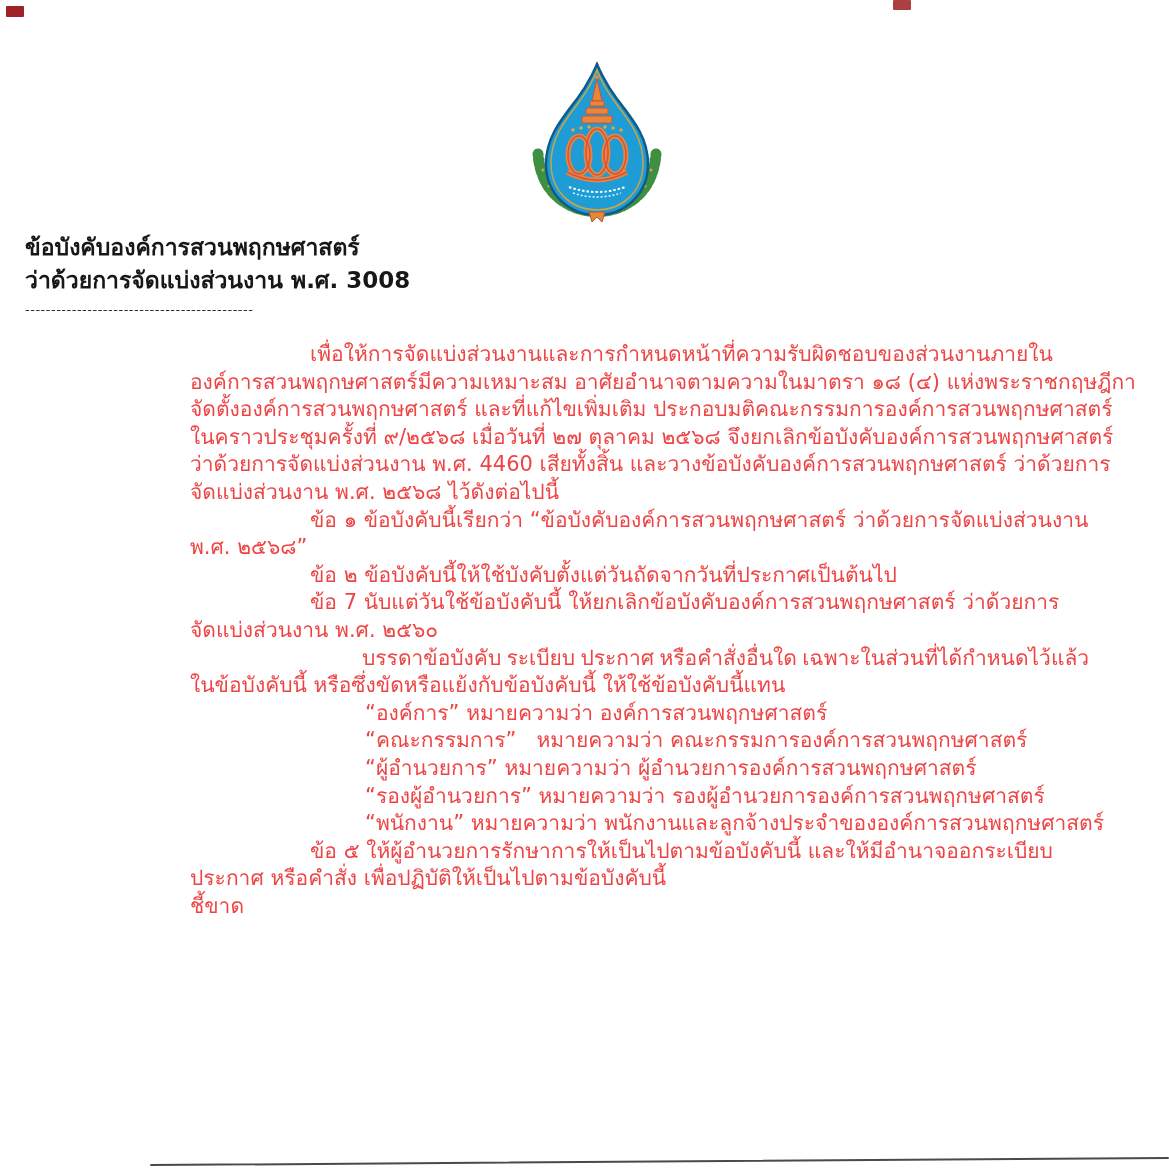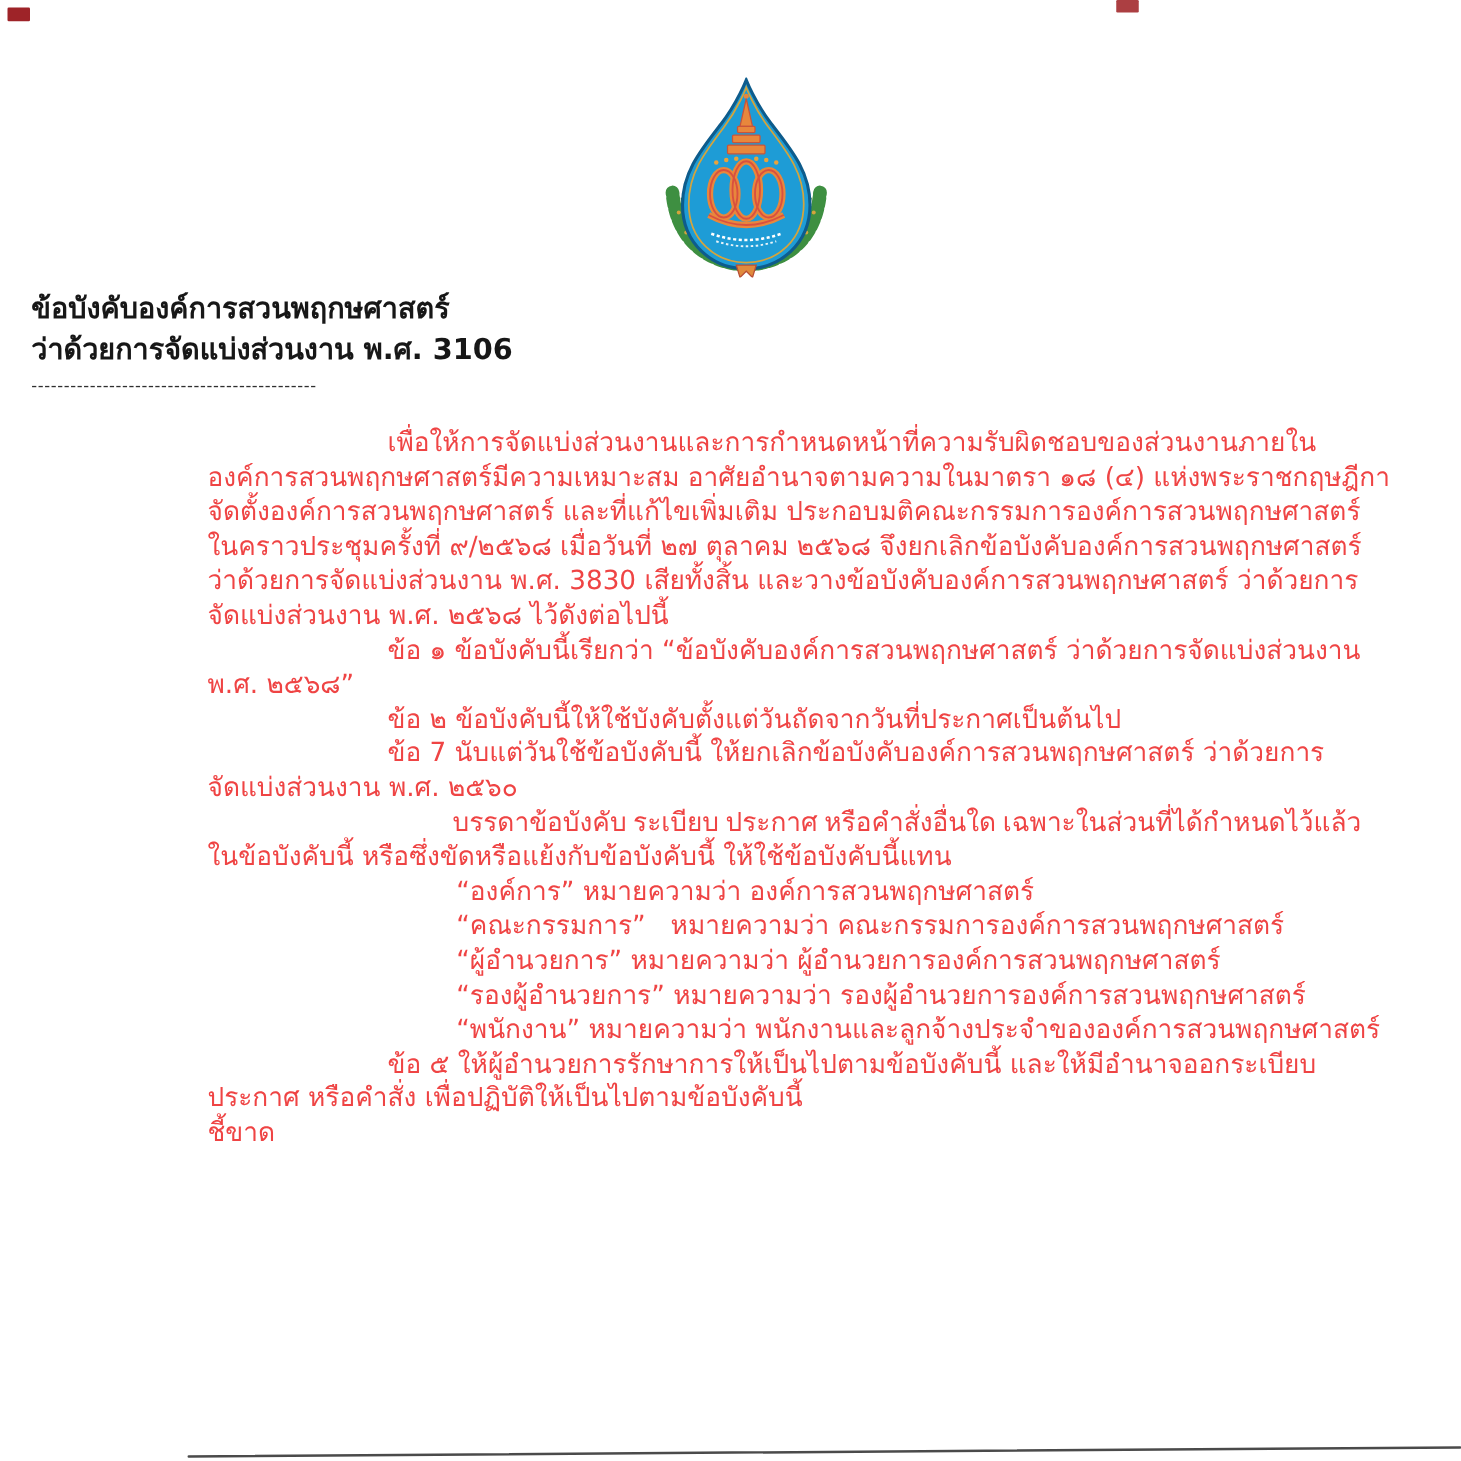--- a/index.html
+++ b/index.html
@@ -25,21 +25,21 @@
   }
   .logo-wrap{
     position:absolute;left:531px;top:62px;width:132px;height:160px;
   }
   .body-text{
     position:absolute;left:166px;top:341px;width:900px;
     font-size:21px;line-height:27.6px;color:#ef4444;
   }
   .bline{white-space:pre;}
   .indent1{padding-left:144px;}
-  .flush{padding-left:0;}
+  .flush{padding-left:0;margin-left:24px;}
   .indent2{padding-left:196px;font-family:Liberation Serif, serif;}
   .def{padding-left:199px;}
   .scan-line{
     position:absolute;left:150px;top:1157px;width:1019px;height:2px;
     background:#4a4a4a;
     transform:rotate(-0.4deg);
     transform-origin:right center;
     border-radius:1px;
   }
   .red-mark-a{
@@ -106,30 +106,30 @@
 
       <path d="M38,125 Q66,135 94,125" fill="none" stroke="#FFFFFF" stroke-width="2" stroke-dasharray="2.5,2"></path>
       <path d="M42,131 Q66,139 90,131" fill="none" stroke="#E8F4FA" stroke-width="1.5" stroke-dasharray="2,2"></path>
 
       <path d="M58,150 L74,150 L71,160 L66,155 L61,160 Z" fill="#E08A3C" stroke="#B94F35" stroke-width="1"></path>
     </svg>
   </div>
 
   <div class="center-col">
     <div class="doc-title">ข้อบังคับองค์การสวนพฤกษศาสตร์</div>
-    <div class="doc-title">ว่าด้วยการจัดแบ่งส่วนงาน พ.ศ. 3106</div>
+    <div class="doc-title">ว่าด้วยการจัดแบ่งส่วนงาน พ.ศ. 3008</div>
     <div class="divider">--------------------------------------------</div>
   </div>
 
   <div class="body-text">
     <div class="bline indent1">เพื่อให้การจัดแบ่งส่วนงานและการกำหนดหน้าที่ความรับผิดชอบของส่วนงานภายใน</div>
     <div class="bline flush">องค์การสวนพฤกษศาสตร์มีความเหมาะสม อาศัยอำนาจตามความในมาตรา ๑๘ (๔) แห่งพระราชกฤษฎีกา</div>
     <div class="bline flush">จัดตั้งองค์การสวนพฤกษศาสตร์ และที่แก้ไขเพิ่มเติม ประกอบมติคณะกรรมการองค์การสวนพฤกษศาสตร์</div>
     <div class="bline flush">ในคราวประชุมครั้งที่ ๙/๒๕๖๘ เมื่อวันที่ ๒๗ ตุลาคม ๒๕๖๘ จึงยกเลิกข้อบังคับองค์การสวนพฤกษศาสตร์</div>
-    <div class="bline flush">ว่าด้วยการจัดแบ่งส่วนงาน พ.ศ. 3830 เสียทั้งสิ้น และวางข้อบังคับองค์การสวนพฤกษศาสตร์ ว่าด้วยการ</div>
+    <div class="bline flush">ว่าด้วยการจัดแบ่งส่วนงาน พ.ศ. 4460 เสียทั้งสิ้น และวางข้อบังคับองค์การสวนพฤกษศาสตร์ ว่าด้วยการ</div>
     <div class="bline flush">จัดแบ่งส่วนงาน พ.ศ. ๒๕๖๘ ไว้ดังต่อไปนี้</div>
     <div class="bline indent1">ข้อ ๑ ข้อบังคับนี้เรียกว่า “ข้อบังคับองค์การสวนพฤกษศาสตร์ ว่าด้วยการจัดแบ่งส่วนงาน</div>
     <div class="bline flush">พ.ศ. ๒๕๖๘”</div>
     <div class="bline indent1">ข้อ ๒ ข้อบังคับนี้ให้ใช้บังคับตั้งแต่วันถัดจากวันที่ประกาศเป็นต้นไป</div>
     <div class="bline indent1">ข้อ 7 นับแต่วันใช้ข้อบังคับนี้ ให้ยกเลิกข้อบังคับองค์การสวนพฤกษศาสตร์ ว่าด้วยการ</div>
     <div class="bline flush">จัดแบ่งส่วนงาน พ.ศ. ๒๕๖๐</div>
     <div class="bline indent2">บรรดาข้อบังคับ ระเบียบ ประกาศ หรือคำสั่งอื่นใด เฉพาะในส่วนที่ได้กำหนดไว้แล้ว</div>
     <div class="bline flush">ในข้อบังคับนี้ หรือซึ่งขัดหรือแย้งกับข้อบังคับนี้ ให้ใช้ข้อบังคับนี้แทน</div>
     <div class="bline def">“องค์การ” หมายความว่า องค์การสวนพฤกษศาสตร์</div>
     <div class="bline def">“คณะกรรมการ”   หมายความว่า คณะกรรมการองค์การสวนพฤกษศาสตร์</div>

